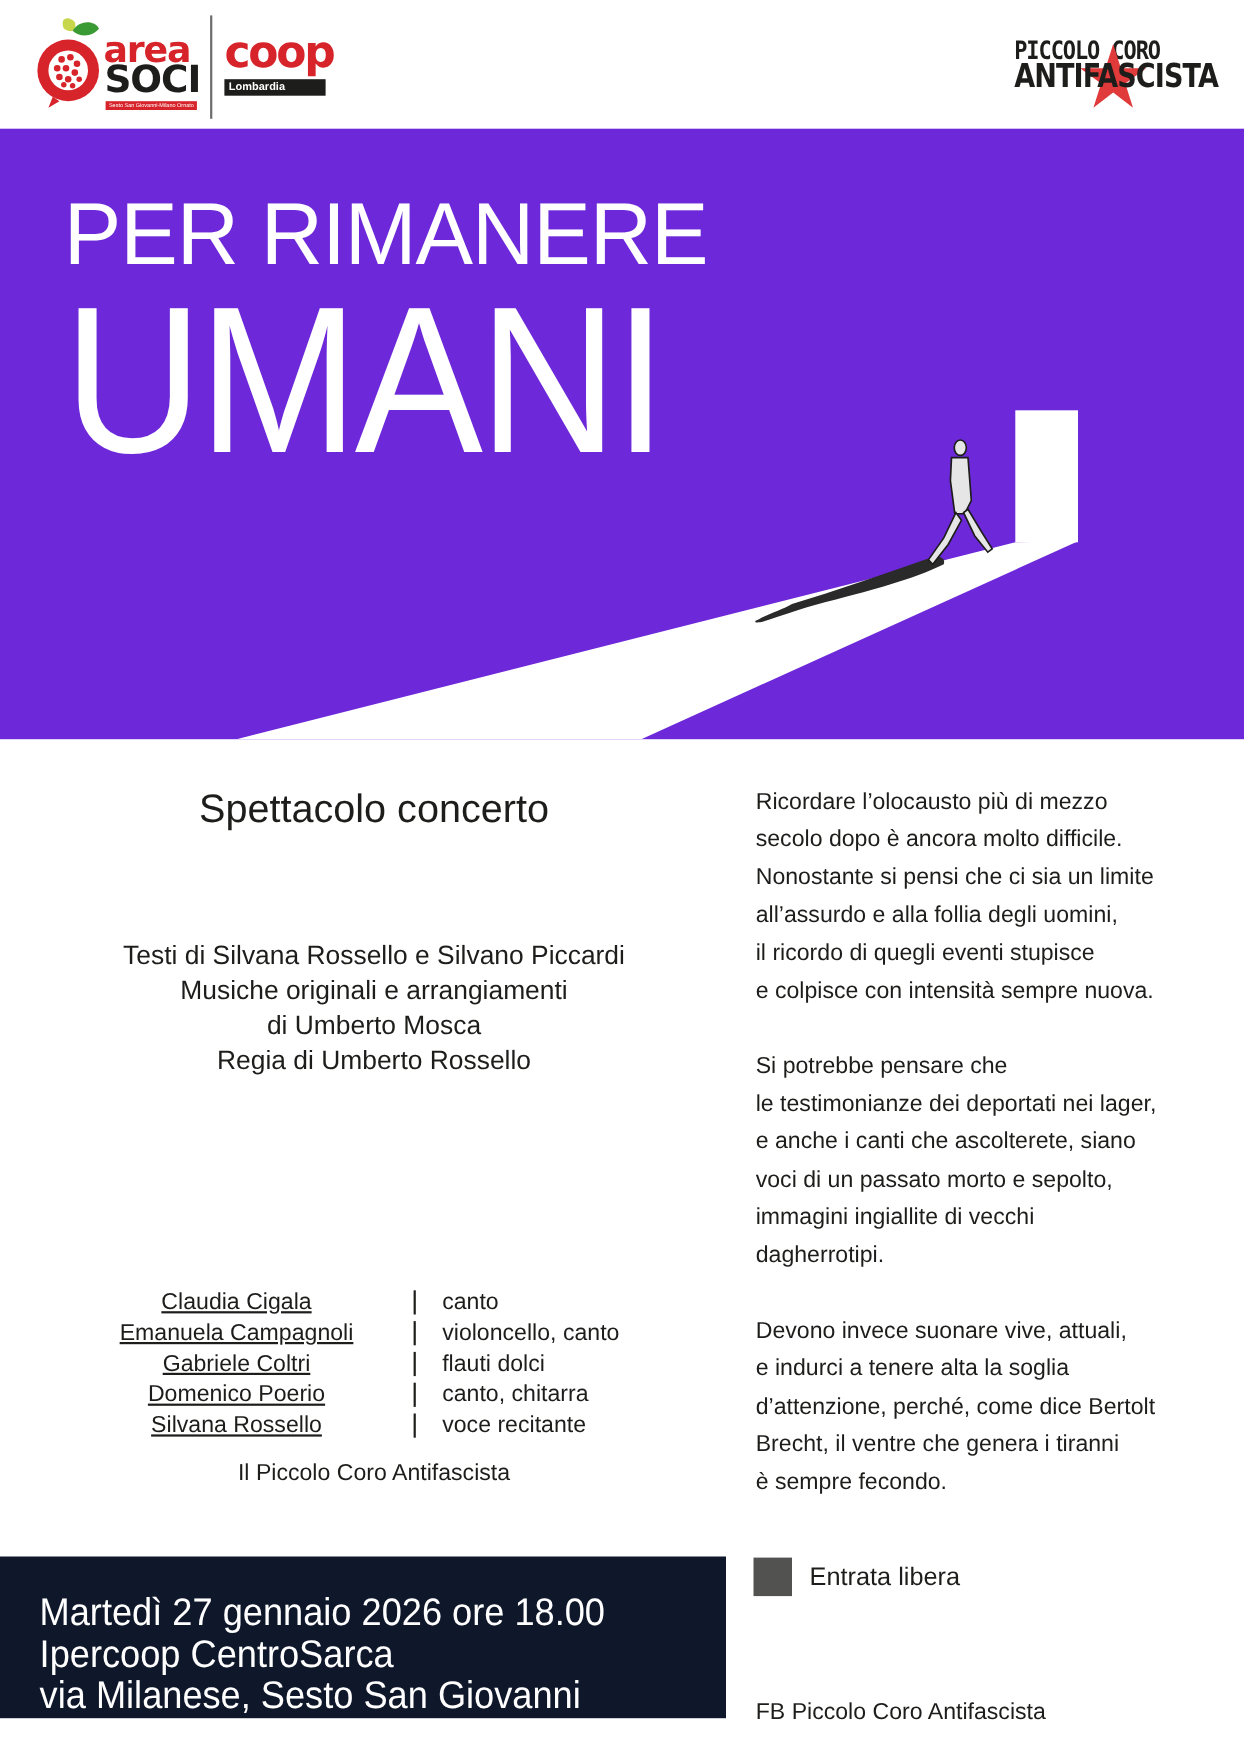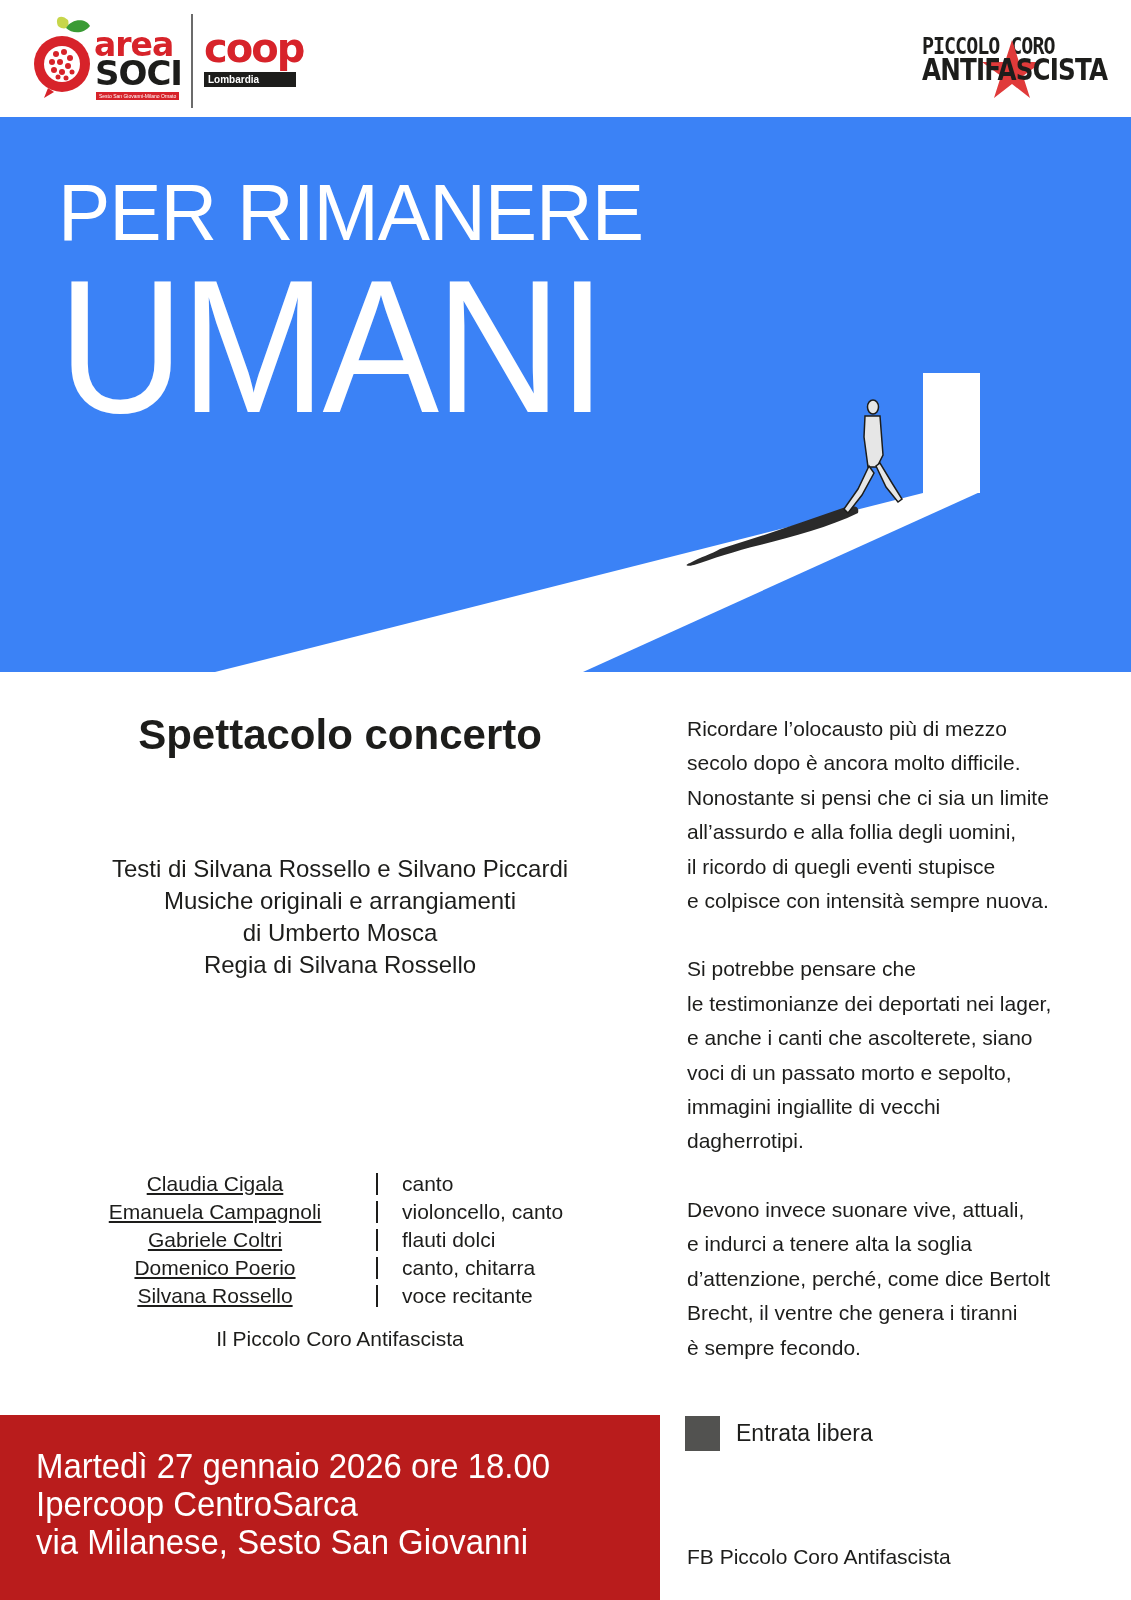--- a/index.html
+++ b/index.html
@@ -19,42 +19,42 @@
   .area-word { position:absolute; left:62px; top:16px; font-family:"DejaVu Sans", sans-serif; font-weight:bold; font-size:33px; color:#d7232a; line-height:1; letter-spacing:-1px; }
   .soci-word { position:absolute; left:63px; top:44px; font-family:"DejaVu Sans", sans-serif; font-weight:bold; font-size:34px; color:#1d1d1b; line-height:1; letter-spacing:-1px; }
   .area-tag { position:absolute; left:64px; top:80px; background:#d7232a; color:#fff; font-size:5px; line-height:8px; padding:0 3px; white-space:nowrap; }
 
   #logo-coro { left:918px; top:32px; width:180px; height:70px; }
   .coro-top { position:absolute; left:4px; top:0; font-family:"DejaVu Sans Mono", monospace; font-weight:bold; font-size:20px; color:#1d1d1b; letter-spacing:-1px; transform:scaleY(1.15); transform-origin:top left; }
   .coro-bottom { position:absolute; left:4px; top:20px; font-family:"DejaVu Sans", sans-serif; font-weight:bold; font-size:30px; color:#1d1d1b; letter-spacing:-1px; transform:scaleX(0.82); transform-origin:left top; z-index:2; }
   .coro-star { position:absolute; left:64px; top:8px; z-index:1; }
 
   
-  #hero { left:0; top:117px; width:1131px; height:555px; background:#3b82f6; overflow:hidden; }
+  #hero { left:0; top:117px; width:1131px; height:555px; background:#6d28d9; overflow:hidden; }
   #hero svg.scene { position:absolute; left:0; top:0; }
   #title-line1 { left:58px; top:56px; font-size:80px; color:#ffffff; line-height:1; letter-spacing:-1px; white-space:nowrap; transform:scaleX(0.98); transform-origin:left; }
   #title-line2 { left:58px; top:134px; font-size:190px; color:#ffffff; line-height:1; letter-spacing:-4px; white-space:nowrap; transform:scaleX(0.92); transform-origin:left; }
 
   
-  #subtitle { left:60px; top:712px; width:560px; text-align:center; font-size:42px; line-height:46px; color:#1d1d1b;font-weight:bold; }
+  #subtitle { left:60px; top:712px; width:560px; text-align:center; font-size:36px; line-height:46px; color:#1d1d1b; }
   #credits { left:60px; top:853px; width:560px; text-align:center; font-size:24px; line-height:32px; color:#1d1d1b; }
   #cast { left:60px; top:1170px; width:560px; font-size:21px; line-height:28px; color:#1d1d1b; }
   .cast-row { display:flex; }
   .cast-name { width:316px; text-align:center; padding-right:6px; box-sizing:border-box;text-decoration:underline; }
   .cast-sep { width:2px; background:#1d1d1b; margin:3px 0; }
   .cast-role { padding-left:24px; text-align:left; }
   #choir { left:60px; top:1327px; width:560px; text-align:center; font-size:21px; color:#1d1d1b; }
 
   
   #prose { left:687px; top:712px; width:420px; font-size:21px; line-height:34.4px; color:#1d1d1b; }
   .para { margin:0 0 34px 0; }
   .para div { white-space:nowrap; }
 
   
-  #event-box { left:0; top:1415px; width:660px; height:185px; background:#b91c1c; }
+  #event-box { left:0; top:1415px; width:660px; height:147px; background:#0f172a; }
   #event-lines { position:absolute; left:36px; top:32px; color:#ffffff; font-size:35px; line-height:38px; white-space:nowrap; transform:scaleX(0.94); transform-origin:left; }
   #entry-square { left:685px; top:1416px; width:35px; height:35px; background:#525250; }
   #entry-label { left:736px; top:1413px; font-size:23px; color:#1d1d1b; line-height:40px; }
   #fb-label { left:687px; top:1545px; font-size:21px; color:#1d1d1b;text-align:right; }
 </style>
 </head>
 <body>
 
 <div id="logo-area" class="abs">
   <svg width="64" height="92" viewBox="0 0 64 92" style="position:absolute;left:0;top:0">
@@ -116,21 +116,21 @@
 </div>
 
 <div id="subtitle" class="abs">
   <div>Spettacolo concerto</div>
 </div>
 
 <div id="credits" class="abs">
   <div>Testi di Silvana Rossello e Silvano Piccardi</div>
   <div>Musiche originali e arrangiamenti</div>
   <div>di Umberto Mosca</div>
-  <div>Regia di Silvana Rossello</div>
+  <div>Regia di Umberto Rossello</div>
 </div>
 
 <div id="cast" class="abs">
   <div class="cast-row">
     <span class="cast-name">Claudia Cigala</span>
     <span class="cast-sep"></span>
     <span class="cast-role">canto</span>
   </div>
   <div class="cast-row">
     <span class="cast-name">Emanuela Campagnoli</span>

